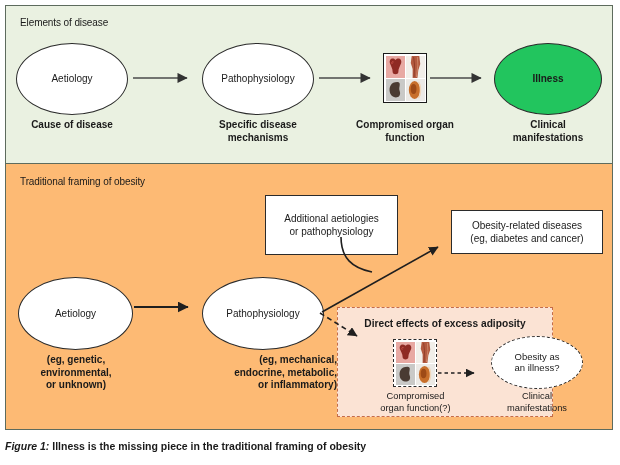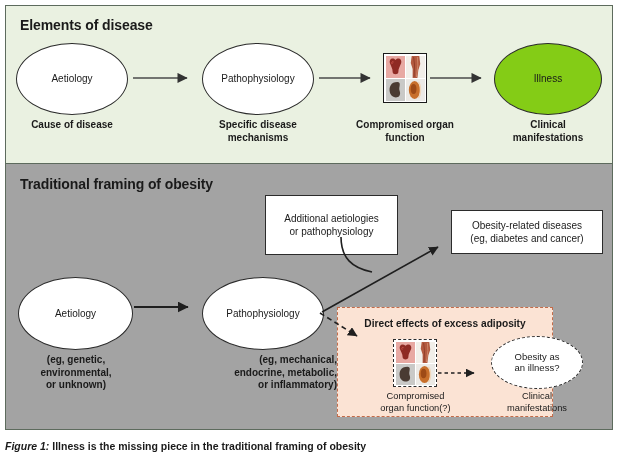--- a/index.html
+++ b/index.html
@@ -37,49 +37,49 @@
     box-sizing: border-box;
   }
   .panel-top {
     top: 0;
     height: 157px;
     background: #eaf1e1;
   }
   .panel-bottom {
     top: 157px;
     height: 268px;
-    background: #a3a3a3;
+    background: #fdba74;
     border-top: 1.5px solid #5d6b5d;
   }
   .panel-title {
     position: absolute;
-    font-size: 14px;
-    font-weight: bold;
+    font-size: 10px;
+    font-weight: normal;
     color: #1a1a1a;
     letter-spacing: -0.1px;
     white-space: nowrap;
   }
   
   .ellipse {
     position: absolute;
     box-sizing: border-box;
     border: 1.4px solid #2b2b2b;
     border-radius: 50%;
     background: #ffffff;
     display: flex;
     align-items: center;
     justify-content: center;
     text-align: center;
     font-size: 10px;
     color: #1a1a1a;
     line-height: 1.15;
   }
   .ellipse-illness {
-    background: #84cc16;
-    font-weight: normal;
+    background: #22c55e;
+    font-weight: bold;
   }
   .ellipse-dashed {
     border: 1.4px dashed #2b2b2b;
     background: #ffffff;
     font-size: 9.5px;
   }
   
   .shape-caption {
     position: absolute;
     text-align: center;

